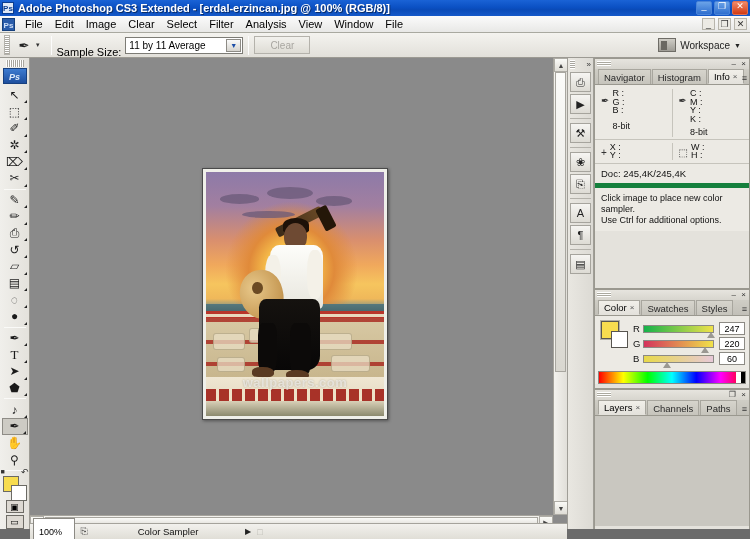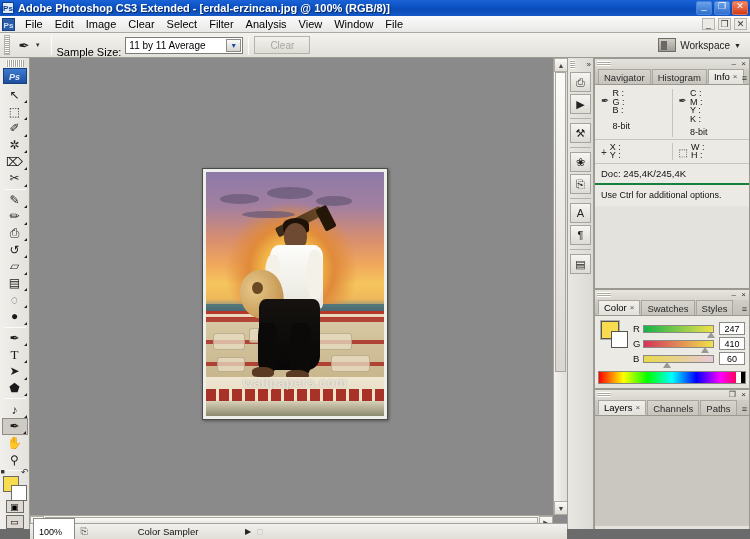--- a/index.html
+++ b/index.html
@@ -262,21 +262,21 @@
   
   .info-grid { display:flex; border-bottom:1px solid #c6c4bc; padding:4px 0 2px 0; }
   .info-half { flex:1; display:flex; padding-left:6px; }
   .info-half + .info-half { border-left:1px solid #c6c4bc; }
   .info-eyedrop { font-size:10px; color:#333; margin-right:3px; margin-top:6px; }
   .info-rows { font-size:9px; color:#111; line-height:8.5px; }
   .info-rows div { white-space:nowrap; }
   .info-bit { font-size:9px; color:#111; padding:3px 0 0 12px; }
   .info-xy { display:flex; border-bottom:1px solid #c6c4bc; padding:3px 0; }
   .info-doc { font-size:9.5px; color:#111; padding:4px 6px;
-    border-bottom:2px solid #15803d; }
+    border-bottom:5px solid #15803d; }
   .info-hint { font-size:9px; color:#111; padding:5px 6px; line-height:11px; }
 
   
   .color-body { padding:5px 4px 0 4px; display:flex; }
   .color-sw { position:relative; width:30px; height:28px; flex:none; margin-right:4px; }
   .cs-fg { position:absolute; left:2px; top:0; width:18px; height:18px;
     background:#f7dc4f; border:1px solid #57554f; outline:1px solid #b0aea7; }
   .cs-bg { position:absolute; left:12px; top:10px; width:17px; height:17px;
     background:#fff; border:1px solid #57554f; }
   .sliders { flex:1; }
@@ -588,20 +588,21 @@
           <div class="info-half">
             <span class="info-eyedrop" style="margin-top:4px">⬚</span>
             <span class="info-rows">
               <div>W :</div>
               <div>H :</div>
             </span>
           </div>
         </div>
         <div class="info-doc">Doc: 245,4K/245,4K</div>
         <div class="info-hint">
+          <div>Click image to place new color sampler.</div>
           <div>Use Ctrl for additional options.</div>
         </div>
       </div>
     </div>
 
     <div class="panelgroup" style="height:57px; height:auto">
       <div class="panel-titlebar">
         <span class="pgrip"></span>
         <span class="pmin">–</span>
         <span class="pclose">×</span>
@@ -631,21 +632,21 @@
               <span class="sl-track r">
                   <i class="sl-thumb" style="left:92%"></i>
                 </span>
               <span class="sl-val">247</span>
             </div>
             <div class="sl-row">
               <span class="sl-lab">G</span>
               <span class="sl-track g">
                   <i class="sl-thumb" style="left:82%"></i>
                 </span>
-              <span class="sl-val">410</span>
+              <span class="sl-val">220</span>
             </div>
             <div class="sl-row">
               <span class="sl-lab">B</span>
               <span class="sl-track b">
                   <i class="sl-thumb" style="left:27%"></i>
                 </span>
               <span class="sl-val">60</span>
             </div>
           </div>
         </div>

